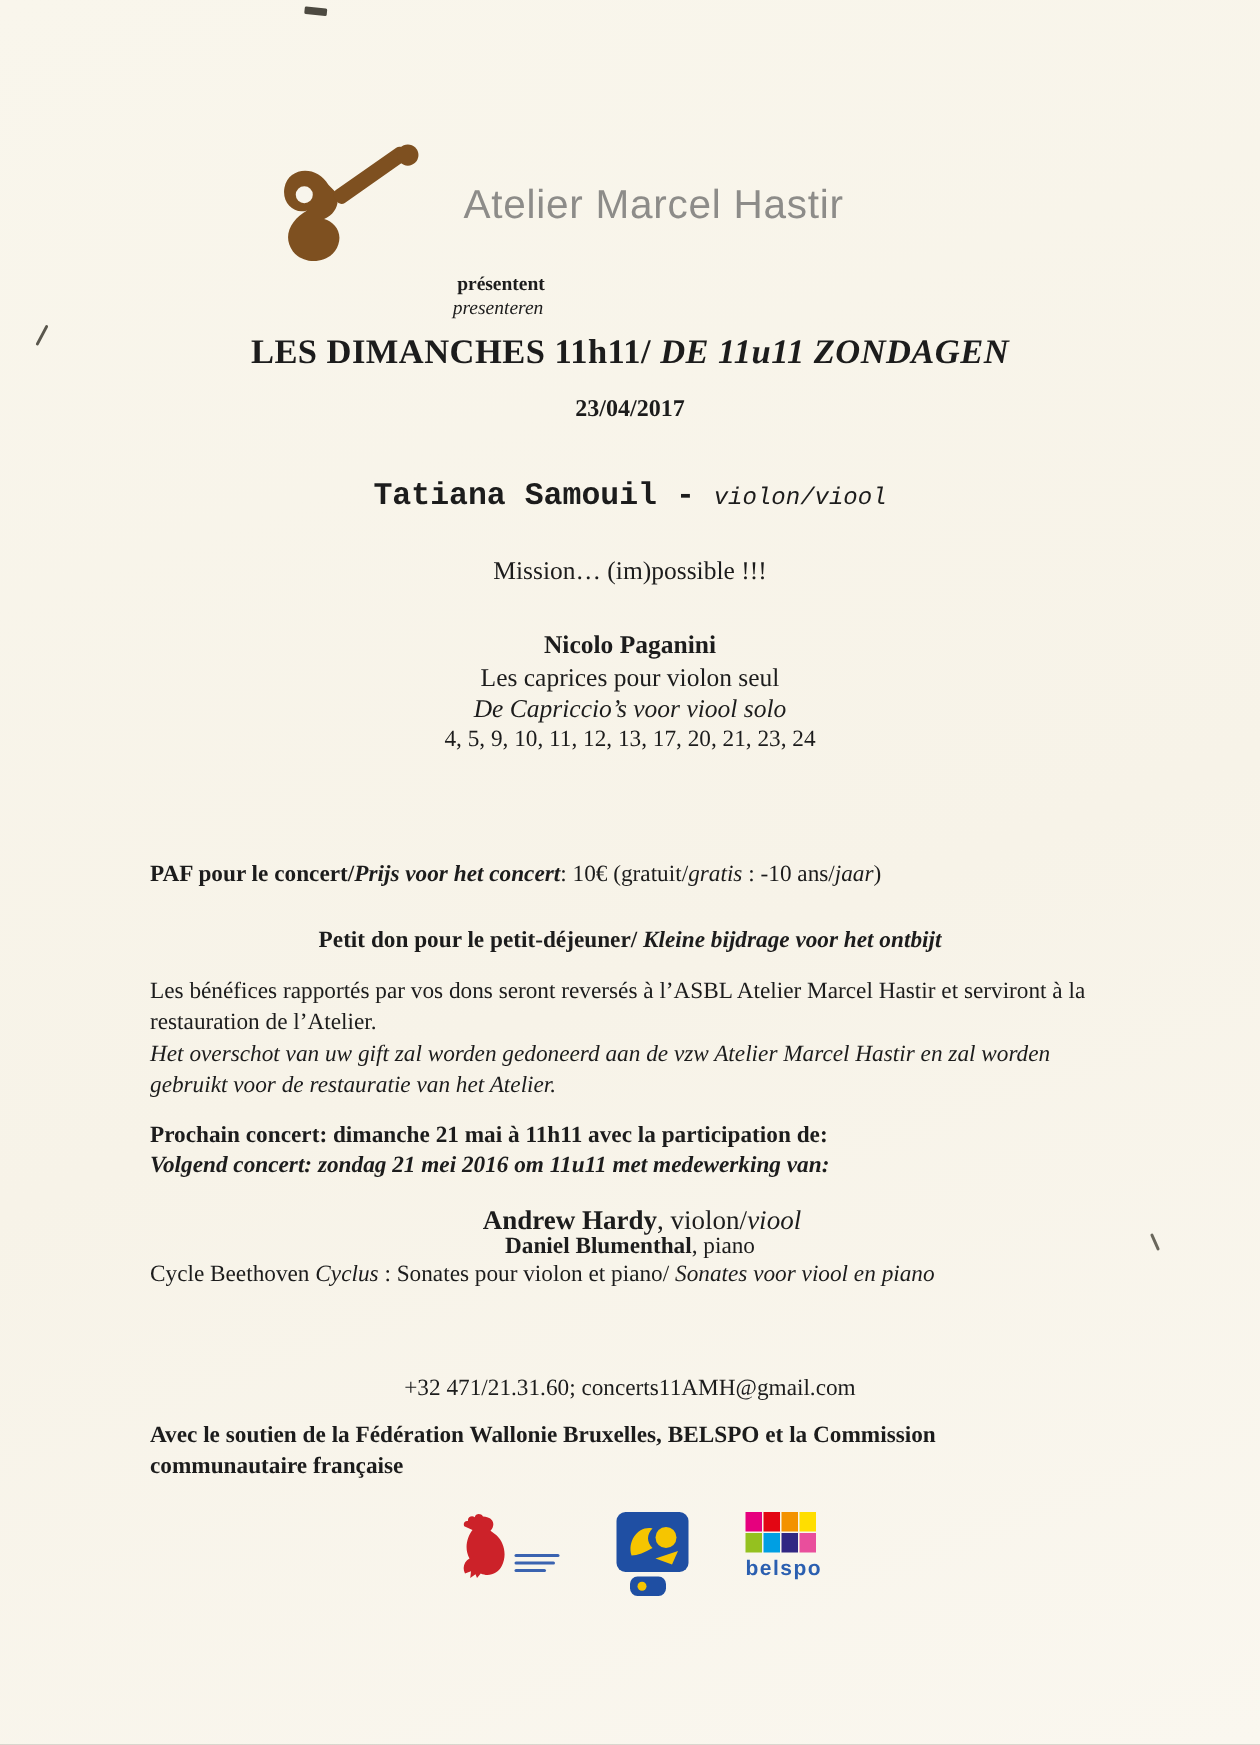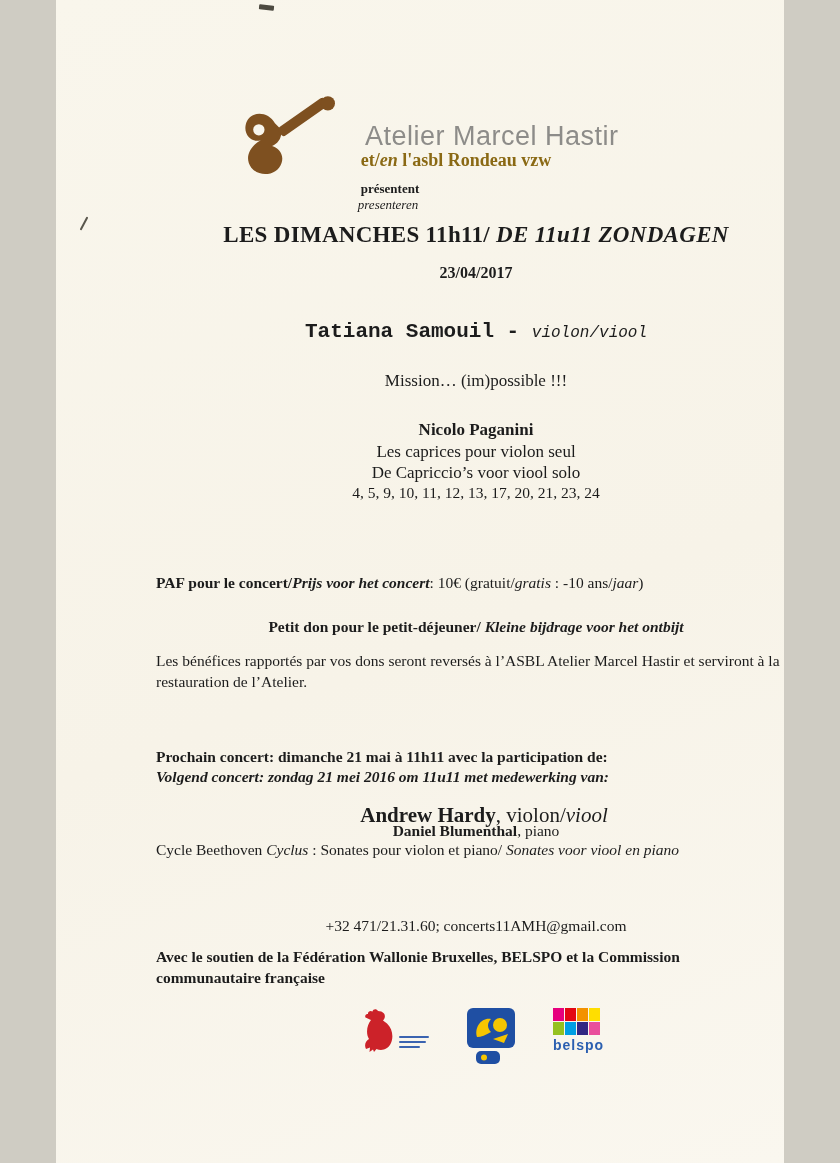--- a/index.html
+++ b/index.html
@@ -1,18 +1,18 @@
 <!DOCTYPE html>
 <html><head>
 <meta charset="utf-8">
 <style>
   * { margin:0; padding:0; box-sizing:border-box; }
   html,body { background:#cfccc3; }
   .page {
-    position:relative; width:728px; height:1163px; margin:0 auto;
+    position:relative; width:840px; height:1163px; margin:0 auto;
     background:linear-gradient(160deg,#f9f6ec 0%, #f7f3e8 55%, #faf7ef 100%);
     font-family:"Liberation Serif", serif; color:#1c1c1c; overflow:hidden;
   }
   .abs { position:absolute; }
   .center { left:0; width:840px; text-align:center; }
   .b { font-weight:bold; }
   .i { font-style:italic; }
 
   
   .org-row { top:90px; left:183px; display:flex; align-items:center; }
@@ -25,32 +25,32 @@
   .main-title { top:222px; font-size:23px; font-weight:bold; letter-spacing:.3px; }
   .date-line { top:264px; font-size:16px; font-weight:bold; }
 
   .artist-line { top:320px; font-size:16px;font-family:Liberation Mono, monospace; }
   .artist-line .name { font-weight:bold; font-size:21px; }
   .artist-line .instr { font-style:italic; font-size:16px; }
 
   .mission { top:371px; font-size:17px; }
   .composer { top:420px; font-size:17px; font-weight:bold; }
   .work-fr { top:442px; font-size:17px; }
-  .work-nl { top:463px; font-size:17px; }
+  .work-nl { top:463px; font-size:17px; font-style:italic; }
   .work-numbers { top:484px; font-size:15.5px; }
 
   .paf { top:558px; left:100px; font-size:15.5px;margin-top:16px; }
   .petit-don { top:618px; font-size:15.5px; font-weight:bold; }
 
   .donation-body { top:650px; left:100px; width:652px; font-size:15.5px; line-height:21px; }
   .donation-body .nl { font-style:italic; }
 
   .prochain { top:748px; left:100px; font-size:15.5px; font-weight:bold; }
   .volgend { top:768px; left:100px; font-size:15.5px; font-weight:bold; font-style:italic;text-align:right; }
-  .performer1 { top:803px; font-size:21px;padding-left:16px; }
+  .performer1 { top:803px; font-size:18px;padding-left:16px; }
   .performer2 { top:822px; font-size:15.5px; }
   .cycle { top:841px; left:100px; font-size:15.5px; }
 
   .info-label { top:888px; left:100px; font-size:16px; font-weight:bold; }
   .contact { top:917px; font-size:15.5px; }
   .support { top:946px; left:100px; width:600px; font-size:15.5px; line-height:21px;font-weight:bold; }
 
   
   .logos { top:1008px; left:305px; display:flex; align-items:flex-start; gap:34px; }
   .logo-fwb { display:flex; align-items:flex-end; gap:4px; }
@@ -85,23 +85,20 @@
       <g fill="#7e5020">
         <path d="M38,34 C30,20 10,21 7,36 C5,47 14,55 23,52 C12,58 5,70 13,81 C22,92 41,89 45,76 C48,67 42,60 35,58 C43,55 47,46 43,39 Z"></path>
         <rect x="40" y="40" width="60" height="11" rx="4" transform="rotate(-35 40 40)"></rect>
         <circle cx="94" cy="13" r="7.5"></circle>
       </g>
       <circle cx="21" cy="41" r="6" fill="#f8f5ec"></circle>
     </svg>
     <span class="org-name">Atelier Marcel Hastir</span>
   </div>
 
-  <div class="abs rondeau">
-    <span>et/</span><span class="i">en</span><span> l'asbl Rondeau vzw</span>
-  </div>
   <div class="abs present-fr">présentent</div>
   <div class="abs present-nl">presenteren</div>
 
   <div class="abs center main-title">
     <span>LES DIMANCHES 11h11/ </span><span class="i">DE 11u11 ZONDAGEN</span>
   </div>
   <div class="abs center date-line">23/04/2017</div>
 
   <div class="abs center artist-line">
     <span class="name">Tatiana Samouil</span><span class="name"> - </span><span class="instr">violon/viool</span>
@@ -116,20 +113,21 @@
 
   <div class="abs paf">
     <span class="b">PAF pour le concert/</span><span class="b i">Prijs voor het concert</span><span>: 10€ (gratuit/</span><span class="i">gratis</span><span> : -10 ans/</span><span class="i">jaar</span><span>)</span>
   </div>
 
   <div class="abs center petit-don">
     <span>Petit don pour le petit-déjeuner/ </span><span class="i">Kleine bijdrage voor het ontbijt</span>
   </div>
   <div class="abs donation-body">
     <div class="fr">Les bénéfices rapportés par vos dons seront reversés à l’ASBL Atelier Marcel Hastir et serviront à la restauration de l’Atelier.</div>
+    <div class="nl">Het overschot van uw gift zal worden gedoneerd aan de vzw Atelier Marcel Hastir en zal worden gebruikt voor de restauratie van het Atelier.</div>
   </div>
 
   <div class="abs prochain">Prochain concert: dimanche 21 mai à 11h11 avec la participation de:</div>
   <div class="abs volgend">Volgend concert: zondag 21 mei 2016 om 11u11 met medewerking van:</div>
 
   <div class="abs center performer1">
     <span class="b">Andrew Hardy</span><span>, violon/</span><span class="i">viool</span>
   </div>
   <div class="abs center performer2">
     <span class="b">Daniel Blumenthal</span><span>, piano</span>

